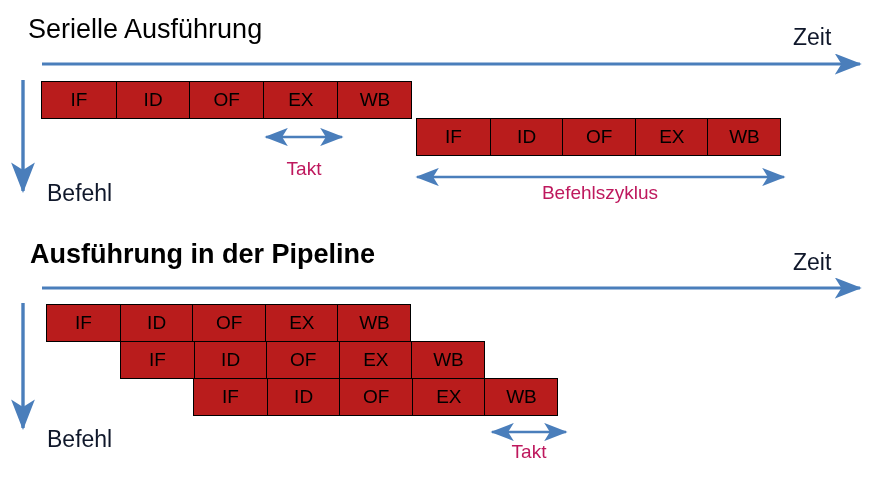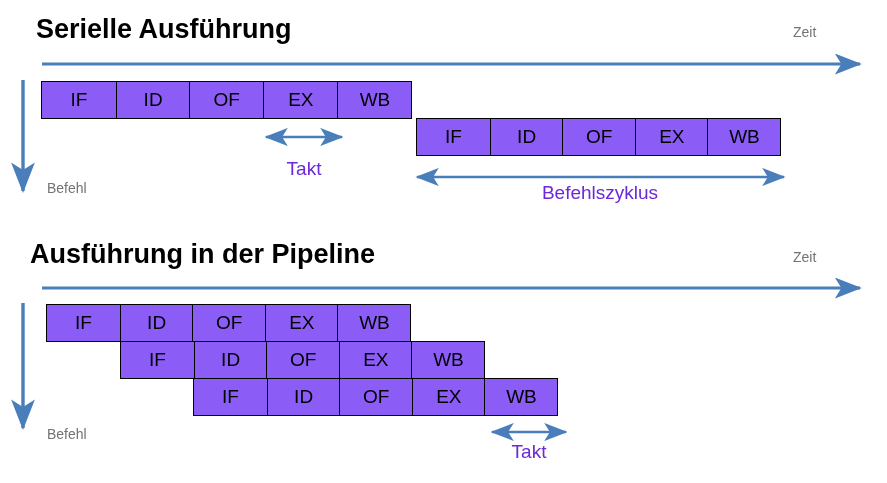--- a/index.html
+++ b/index.html
@@ -37,40 +37,40 @@
 
   
   .row {
     position: absolute;
     display: flex;
     height: 38px;
   }
   .cell {
     box-sizing: border-box;
     border: 1.4px solid #000000;
-    background: #8b5cf6;
+    background: #b91c1c;
     display: flex;
     align-items: center;
     justify-content: center;
     font-size: 19px;
     color: #000;
     margin-left: -1.4px;
   }
   .cell:first-child { margin-left: 0; }
 
   .label {
     position: absolute;
-    font-size: 14px;
-    color: #737373;
+    font-size: 23px;
+    color: #0f172a;
     white-space: nowrap;
   }
   .label-center {
     position: absolute;
     font-size: 19px;
-    color: #6d28d9;
+    color: #be185d;
     white-space: nowrap;
     transform: translateX(-50%);
     text-align: center;
   }
 </style>
 </head>
 <body>
 
 <svg class="svg-layer" width="887" height="483" viewBox="0 0 887 483" xmlns="http://www.w3.org/2000/svg">
   <defs>
@@ -92,21 +92,21 @@
 
   <line x1="42" y1="288" x2="860" y2="288" stroke="#4A7EBB" stroke-width="3" marker-end="url(#arrHead)"></line>
 
   <line x1="23" y1="303" x2="23" y2="428" stroke="#4A7EBB" stroke-width="3.4" marker-end="url(#arrHead)"></line>
 
   <line x1="492" y1="432" x2="566" y2="432" stroke="#4A7EBB" stroke-width="2.6" marker-end="url(#arrHead)" marker-start="url(#arrTail)"></line>
 </svg>
 
 <div class="section">
 
-  <div class="title" style="left:36px; top:16px;font-weight:bold;">Serielle Ausführung</div>
+  <div class="title" style="left:28px; top:16px;">Serielle Ausführung</div>
 
   <div class="label" style="left:793px; top:24px;">Zeit</div>
 
   <div class="label" style="left:47px; top:180px;">Befehl</div>
 
   <div class="row" id="serial-row-0" style="left:41px; top:81px;">
     <div class="cell" style="width:76px">IF</div>
     <div class="cell" style="width:75px">ID</div>
     <div class="cell" style="width:75px">OF</div>
     <div class="cell" style="width:76px">EX</div>

